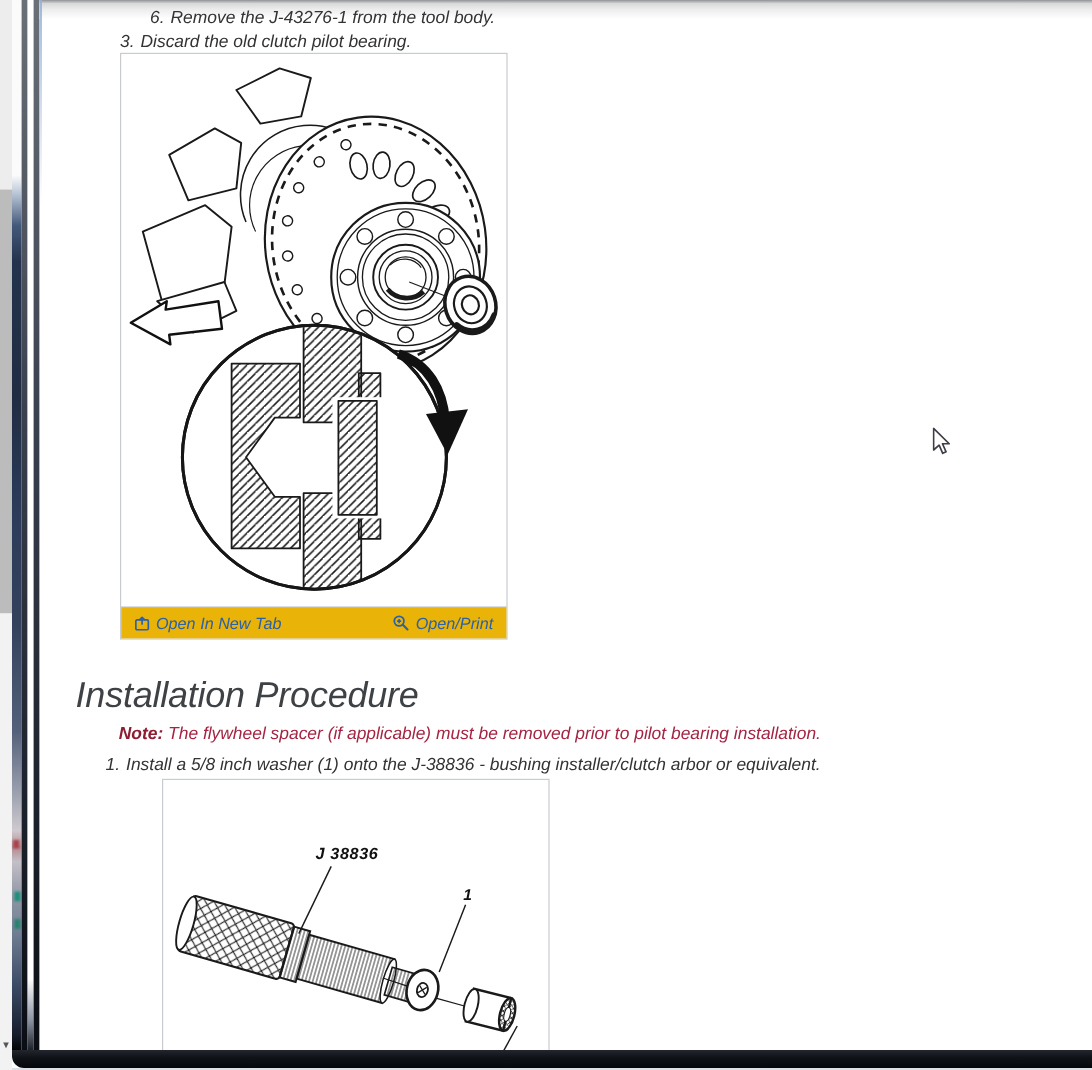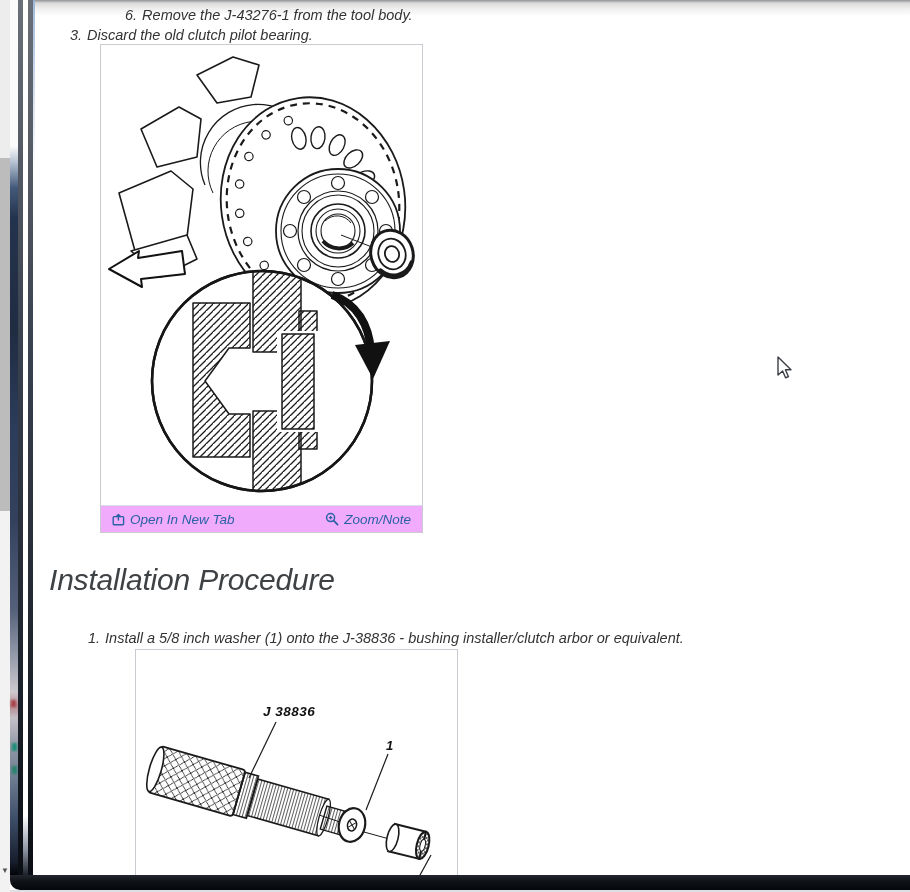--- a/index.html
+++ b/index.html
@@ -32,36 +32,36 @@
 
   
   .panel{position:absolute;left:33px;top:0;width:877px;height:877px;background:#fff;font-style:italic;}
   .panel-topband{position:absolute;left:0;top:0;width:877px;height:16px;
     background:linear-gradient(180deg,#8f9296 0,#d9d9d9 3px,#ededed 8px,#ffffff 16px);}
   .panel-blue-edge{position:absolute;left:0;top:0;width:2px;height:170px;
     background:linear-gradient(180deg,rgba(150,178,215,.9),rgba(150,178,215,0));}
 
   .step-line{position:absolute;font-size:14.5px;line-height:17px;color:#333;white-space:nowrap;}
   #step6{left:92px;top:7px;}
-  #step3{left:37px;top:27px;}
+  #step3{left:67px;top:27px;}
   .step-num{margin-right:5px;}
 
   .imgbox{position:absolute;background:#fff;border:1px solid #c8cbd0;}
   #box1{left:67px;top:44px;width:321px;height:487px;}
   #box2{left:67px;top:649px;width:321px;height:227px;overflow:hidden;margin-left:35px;}
 
   .fig{display:block;}
   .imgfooter{position:absolute;left:0;bottom:0;width:100%;height:27px;box-sizing:border-box;
-    background:#f0abfc;border-top:1px solid #d9dee4;display:flex;align-items:center;
+    background:#eab308;border-top:1px solid #d9dee4;display:flex;align-items:center;
     justify-content:space-between;padding:0 11px;}
   .imglink{display:flex;align-items:center;gap:5px;color:#2b61a7;font-size:13.5px;
     text-decoration:none;cursor:pointer;white-space:nowrap;}
   .imglink svg{display:block;}
 
-  .h1{position:absolute;left:16px;top:563px;font-size:30px;font-weight:300;
+  .h1{position:absolute;left:30px;top:563px;font-size:30px;font-weight:300;
       color:#3f4245;letter-spacing:-.2px;white-space:nowrap;}
   .note{position:absolute;left:66px;top:604px;font-size:14.5px;white-space:nowrap;}
   .note-label{font-weight:bold;color:#8d1d33;margin-right:4px;}
   .note-text{color:#a52443;}
   #step1{left:55px;top:630px;text-align:right;}
 
   
   .black-bar{position:absolute;left:10px;top:875px;width:900px;height:15px;
     background:linear-gradient(180deg,#23262c,#101318 40%,#05070a);
     border-bottom-left-radius:10px;}
@@ -197,26 +197,29 @@
             <path d="M6.4,7 V1.6 M4.4,3.4 L6.4,1.4 L8.4,3.4" fill="none" stroke="#2b61a7" stroke-width="1.4" stroke-linecap="round" stroke-linejoin="round"></path>
           </svg>
           <span>Open In New Tab</span>
         </a>
         <a class="imglink">
           <svg width="14" height="14" viewBox="0 0 14 14">
             <circle cx="5.6" cy="5.6" r="4" fill="none" stroke="#2b61a7" stroke-width="1.5"></circle>
             <line x1="8.7" y1="8.7" x2="12.6" y2="12.6" stroke="#2b61a7" stroke-width="1.7" stroke-linecap="round"></line>
             <path d="M5.6,3.9 V7.3 M3.9,5.6 H7.3" stroke="#2b61a7" stroke-width="1.3"></path>
           </svg>
-          <span>Zoom/Note</span>
+          <span>Open/Print</span>
         </a>
       </div>
     </div>
 
     <div class="h1">Installation Procedure</div>
+    <div class="note">
+      <span class="note-label">Note:</span><span class="note-text">The flywheel spacer (if applicable) must be removed prior to pilot bearing installation.</span>
+    </div>
     <div class="step-line" id="step1">
       <span class="step-num">1.</span><span>Install a 5/8 inch washer (1) onto the J-38836 - bushing installer/clutch arbor or equivalent.</span>
     </div>
 
     <div class="imgbox" id="box2">
       <svg class="fig" width="319" height="260" viewBox="0 0 319 260">
         <defs>
           <pattern id="k1" width="9" height="9" patternUnits="userSpaceOnUse">
             <path d="M0,9 L9,0 M0,0 L9,9" stroke="#1a1a1a" stroke-width="0.9" fill="none"></path>
           </pattern>

